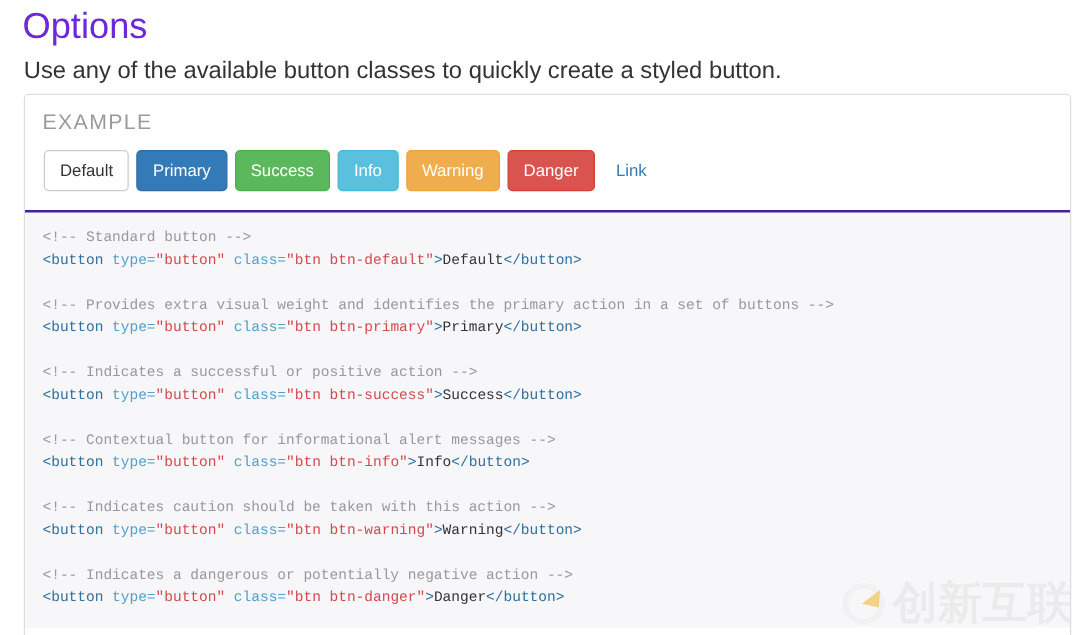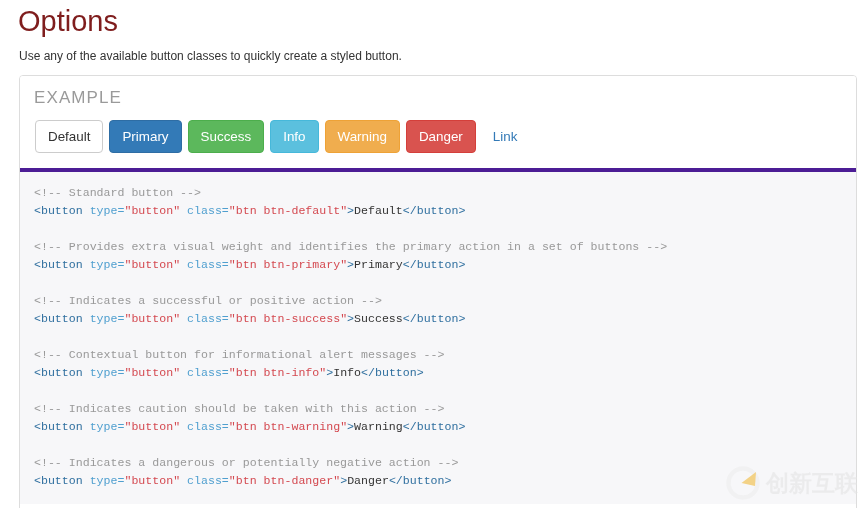--- a/index.html
+++ b/index.html
@@ -22,30 +22,30 @@
   }
 
   
   .page-title {
     position: absolute;
     left: 18px;
     top: 2px;
     font-size: 29px;
     font-weight: 400;
     line-height: 38px;
-    color: #7f1d1d;
+    color: #6d28d9;
     letter-spacing: 0px;
     margin: 0;
   }
 
   .page-lede {
     position: absolute;
     left: 19px;
     top: 47px;
-    font-size: 12px;
+    font-size: 19px;
     line-height: 19px;
     color: #333333;
     margin: 0;
   }
 
   
   .bs-example-card {
     position: absolute;
     left: 19px;
     top: 75px;
@@ -131,21 +131,21 @@
     border-color: transparent;
     text-decoration: none;
     padding-left: 10px;
     text-align: right;
   }
 
   
   .highlight {
     position: relative;
     background: #f7f7f9;
-    border-top: 4px solid #4c1d95;
+    border-top: 2px solid #4c1d95;
     padding: 12px 14px 14px 14px;
     margin: 0;
     min-height: 260px;
   }
 
   pre.code {
     margin: 0;
     padding: 0;
     background: transparent;
     border: 0;
@@ -176,21 +176,21 @@
     pointer-events: none;
   }
   .watermark-mark {
     width: 34px;
     height: 34px;
     position: relative;
     flex: 0 0 34px;
   }
   .watermark-text {
     font-family: "DejaVu Sans", sans-serif;
-    font-size: 23px;
+    font-size: 36px;
     line-height: 30px;
     font-weight: 700;
     color: #e3e3e3;
     letter-spacing: 0px;
     white-space: nowrap;
   }
 </style>
 </head>
 <body>
 

